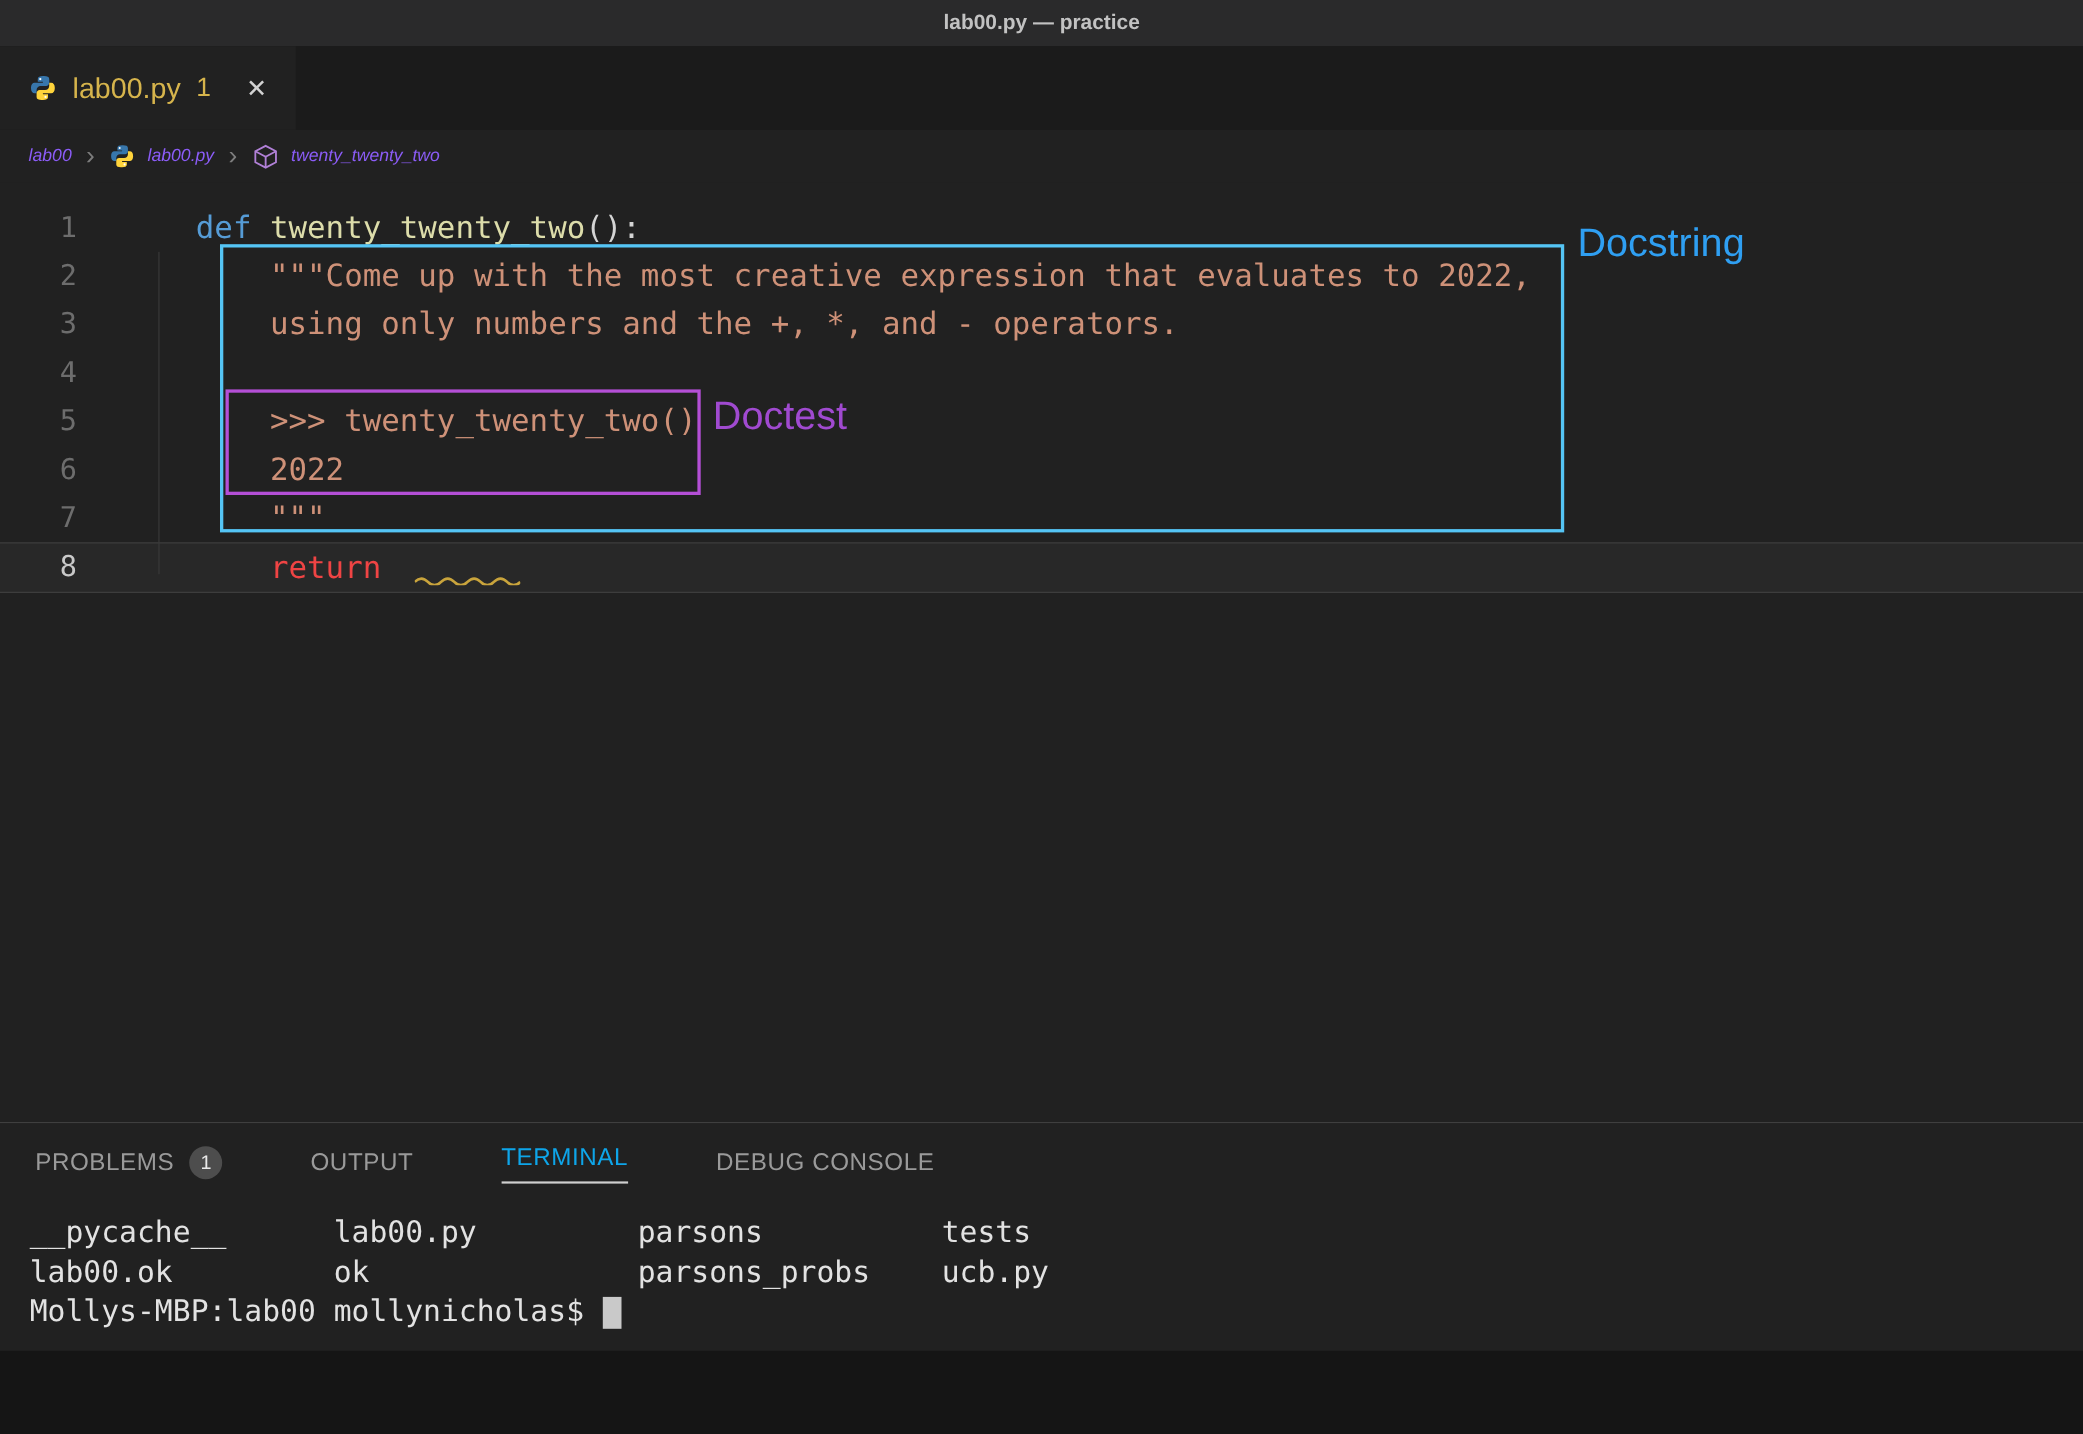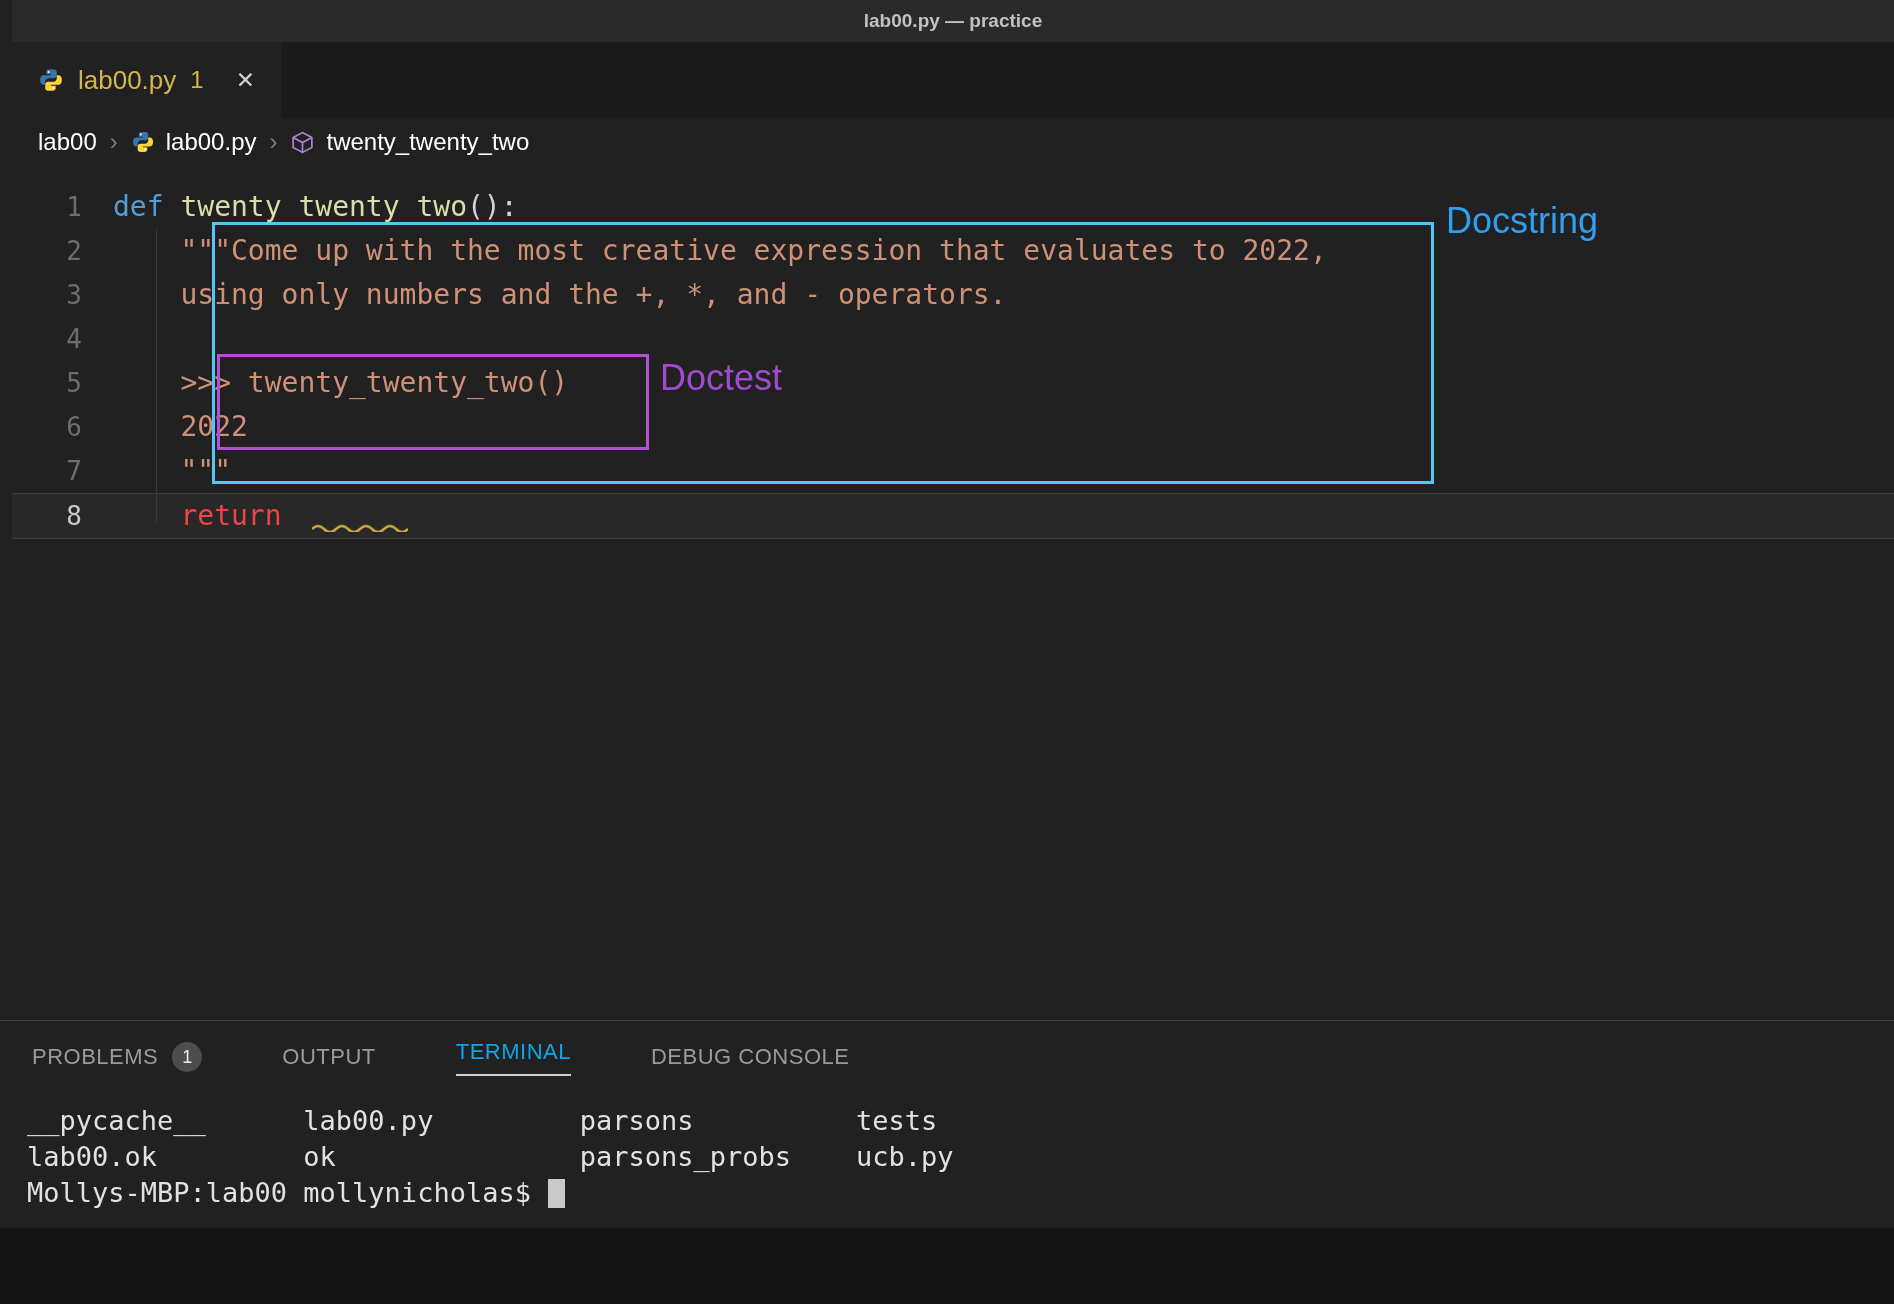--- a/index.html
+++ b/index.html
@@ -1,41 +1,41 @@
 <!DOCTYPE html>
 <html><head>
 <meta charset="utf-8">
 <style>
   * { margin:0; padding:0; box-sizing:border-box; }
   html,body { background:#151515; }
   body { width:1894px; height:1304px; font-family:"Liberation Sans", sans-serif; overflow:hidden; }
-  .window { position:relative; width:1894px; height:1228px; background:#212121; overflow:hidden;padding-left:12px; }
+  .window { position:relative; width:1894px; height:1228px; background:#212121; overflow:hidden; }
 
   
   .titlebar { height:42px; background:#2a2a2b; display:flex; align-items:center; justify-content:center; }
   .title-text { font-size:19px; font-weight:600; color:#c2c2c2; }
 
   
   .tabbar { height:76px; background:#1b1b1b; display:flex; align-items:stretch; }
   .tab { display:flex; align-items:center; background:#212121; padding:0 26px; gap:14px; cursor:pointer; }
   .tab-label { font-size:26px; color:#d6b44c; }
   .tab-badge { font-size:24px; color:#d6b44c; }
   .tab-close { font-size:23px; color:#d2d2d2; margin-left:18px; }
 
   
   .breadcrumb { height:48px; display:flex; align-items:center; padding-left:26px; gap:11px; background:#212121; }
-  .crumb { font-size:24px; color:#ffffff; cursor:pointer; }
+  .crumb { font-size:16px; color:#8b5cf6; cursor:pointer;font-style:italic; }
   .crumb-sep { font-size:24px; color:#7d7d7d; margin:0 2px; }
   .icon svg { display:block; }
 
   
   .editor { position:relative; height:854px; background:#212121; padding-top:19px; }
   .code-line { display:flex; height:44px; line-height:44px; font-family:"DejaVu Sans Mono", monospace; font-size:28px; }
   .gutter { flex:0 0 70px; text-align:right; color:#6d6d6d; font-size:26px; cursor:pointer; }
-  .code-text { margin-left:31px; white-space:pre; }
+  .code-text { margin-left:108px; white-space:pre; }
   .code-line.active { background:rgba(255,255,255,0.035); border-top:1px solid rgba(255,255,255,0.10); border-bottom:1px solid rgba(255,255,255,0.10); height:46px; }
   .code-line.active .gutter { color:#c9c9c9; }
   .tok-kw  { color:#569cd6; }
   .tok-fn  { color:#dcdcaa; }
   .tok-pln { color:#d4d4d4; }
   .tok-str { color:#ce9178; }
   .tok-ret { color:#ef4444; }
   .indent-guide { position:absolute; left:144px; top:63px; width:1px; height:293px; background:#3a3a3a; }
   .squiggle { display:inline-block; position:relative; top:7px; margin-left:30px; }
 

